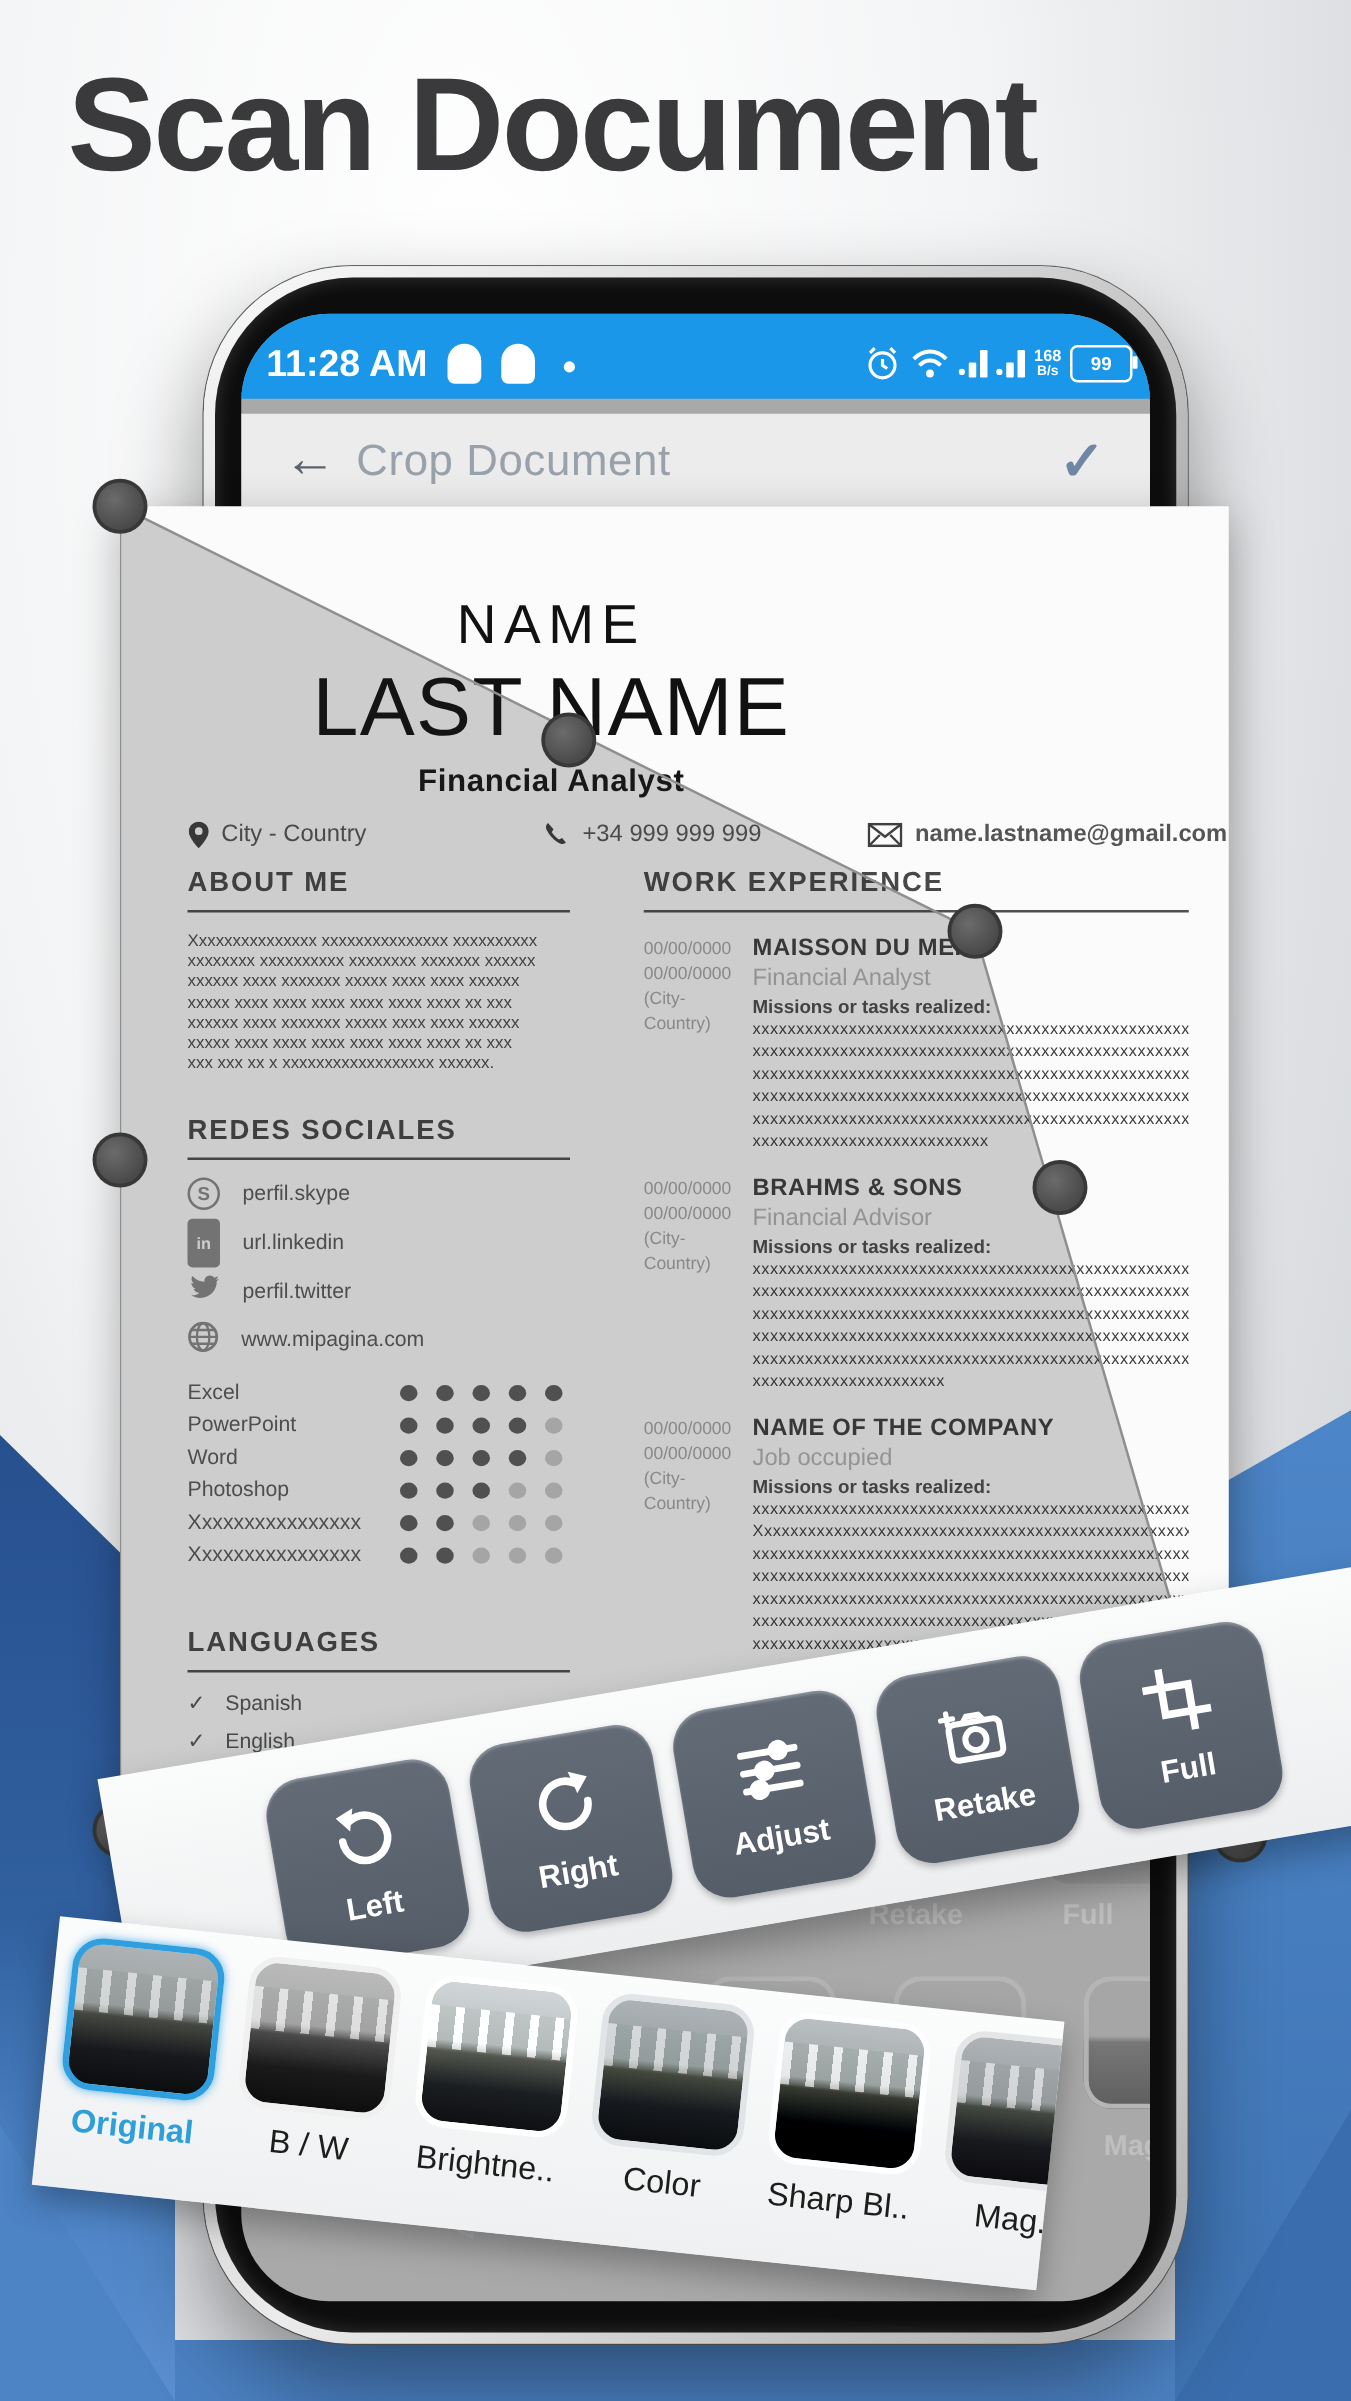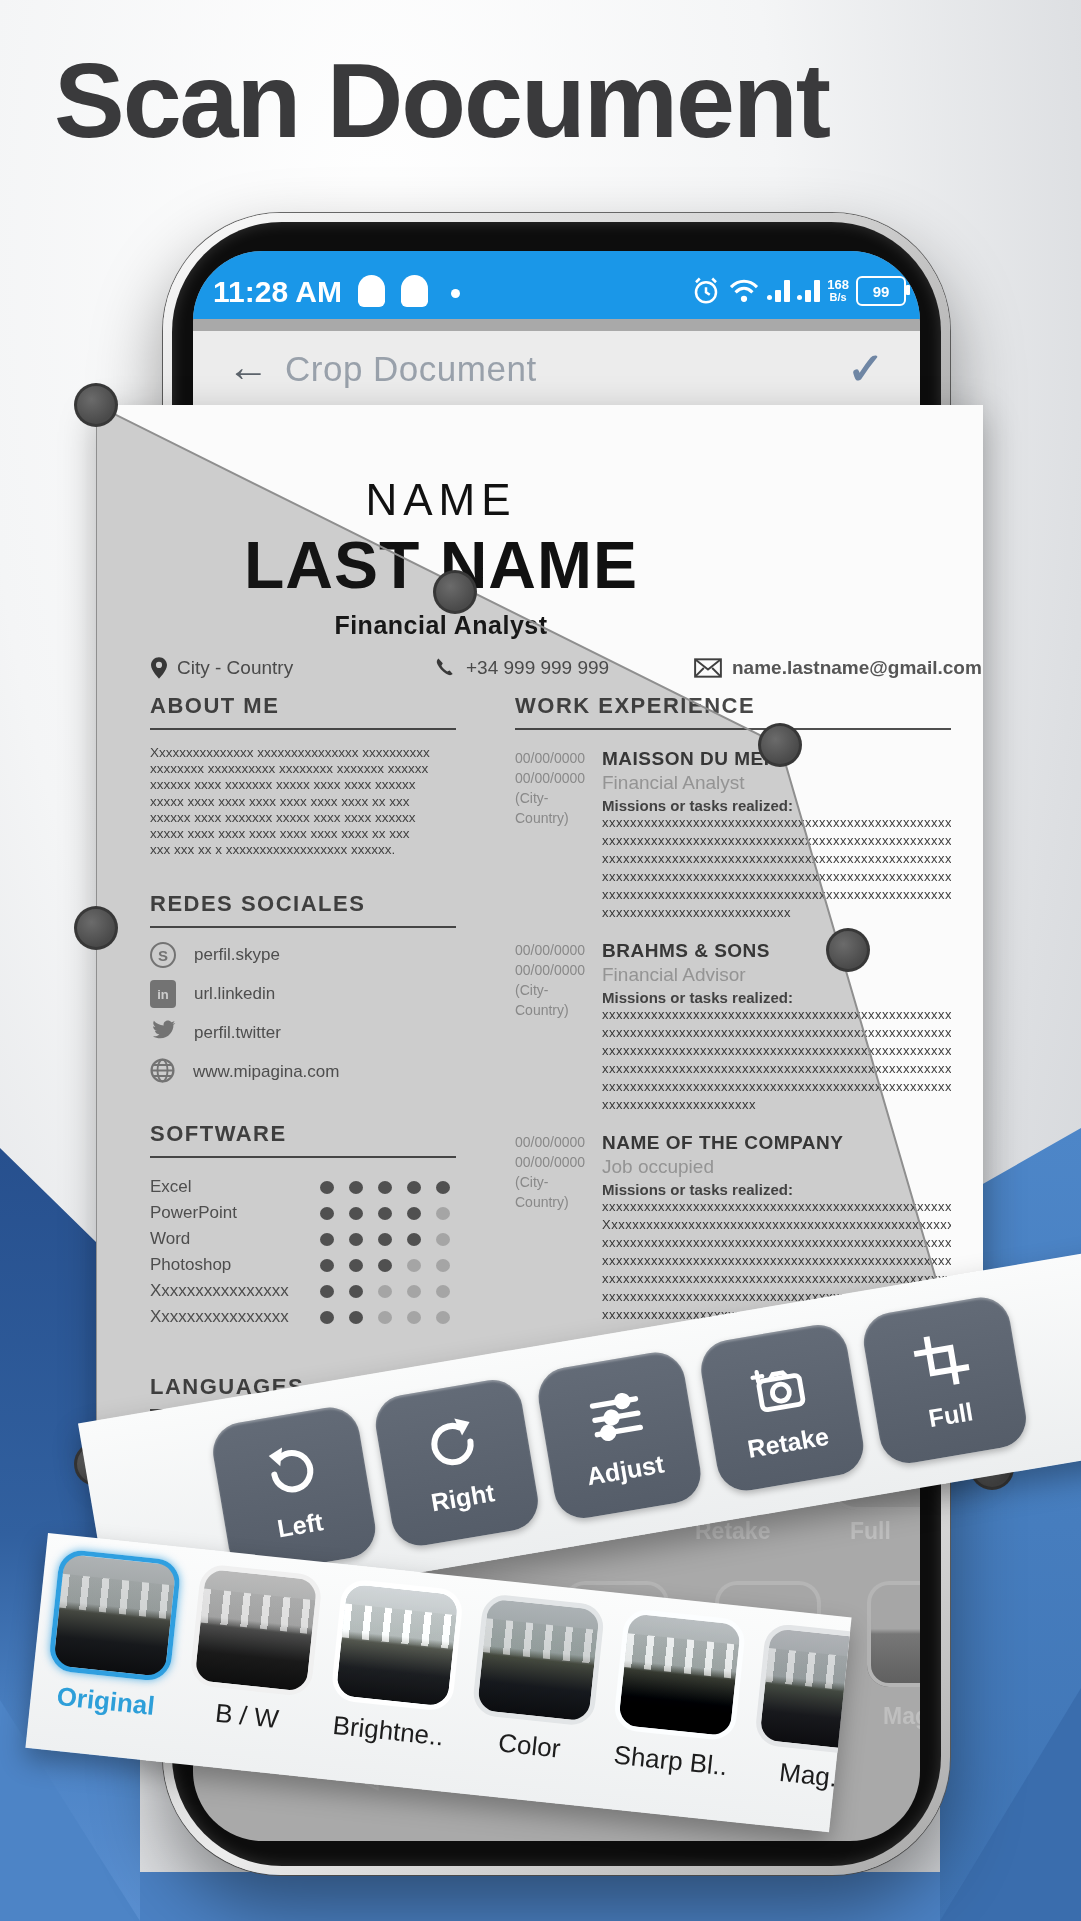--- a/index.html
+++ b/index.html
@@ -50,21 +50,21 @@
   .ghost-label{color:#bfbfbf;font-size:23px;font-weight:600;}
   .ghost-thumb{width:106px;height:106px;border-radius:22px;background:linear-gradient(180deg,#a6a6a6 45%,#777 50%,#5e5e5e 100%);
     box-shadow:inset 0 0 0 4px #b5b5b5;}
   .nav-glyph{color:#b3b3b3;font-size:40px;}
 
   
   #doc{left:96px;top:405px;width:887px;height:1061px;background:#fbfbfb;
     box-shadow:0 10px 34px rgba(0,0,0,.28);overflow:hidden;color:#4a4a4a;}
   #doc-head{left:105px;top:70px;width:480px;text-align:center;color:#111;}
   #cv-name{font-size:44px;font-weight:400;letter-spacing:6px;}
-  #cv-lastname{font-size:66px;font-weight:700;letter-spacing:1px;margin-top:2px;}
+  #cv-lastname{font-size:66px;font-weight:400;letter-spacing:1px;margin-top:2px;}
   #cv-role{font-size:25px;font-weight:700;margin-top:8px;letter-spacing:.5px;color:#161616;}
   .contact{display:flex;align-items:center;gap:10px;font-size:19px;color:#555;}
   .col-heading{font-size:22px;font-weight:700;letter-spacing:1.5px;color:#474747;
     border-bottom:2px solid #4f4f4f;padding-bottom:9px;}
   #left-col{left:54px;top:288px;width:306px;}
   #right-col{left:419px;top:288px;width:436px;}
   .xline-sm{font-size:13.5px;color:#4c4c4c;line-height:16.2px;white-space:nowrap;overflow:hidden;}
   .social-row{display:flex;align-items:center;gap:18px;margin-top:13px;height:26px;}
   .social-label{font-size:17px;color:#5a5a5a;}
   .sw-row{display:flex;align-items:center;height:26px;margin-top:0;}
@@ -263,40 +263,39 @@
         <div class="xline-sm">xxx xxx xx x xxxxxxxxxxxxxxxxxx xxxxxx.</div>
       </div>
 
     <div class="col-heading" style="margin-top:33px">REDES SOCIALES</div>
     <div id="social-list" style="margin-top:14px">
         <div class="social-row">
           <span><span style="display:inline-flex;width:26px;height:26px;border:2px solid #8a8a8a;border-radius:50%;align-items:center;justify-content:center;font-weight:700;color:#8a8a8a;font-size:15px;box-sizing:border-box;">S</span></span>
           <span class="social-label">perfil.skype</span>
         </div>
         <div class="social-row">
-          <span><span style="display:inline-flex;width:26px;height:28px;background:#8a8a8a;border-radius:4px;align-items:center;justify-content:center;font-weight:700;color:#fbfbfb;font-size:13px;">in</span></span>
+          <span><span style="display:inline-flex;width:26px;height:39px;background:#8a8a8a;border-radius:4px;align-items:center;justify-content:center;font-weight:700;color:#fbfbfb;font-size:13px;">in</span></span>
           <span class="social-label">url.linkedin</span>
         </div>
         <div class="social-row">
           <span><svg width="26" height="22" viewBox="0 0 16 13">
               <path d="M15.5 1.6 c-.6.3-1.1.4-1.7.5 .6-.4 1.1-1 1.3-1.7 -.6.3-1.2.6-1.9.7 C12.6.4 11.8 0 11 0 9.3 0 8 1.5 8.4 3.1 6 3 3.9 1.9 2.4.2 1.6 1.5 2 3.1 3.3 3.9 2.8 3.9 2.3 3.7 1.9 3.5 1.9 4.9 2.9 6.2 4.3 6.5 3.9 6.6 3.4 6.6 3 6.5 3.4 7.7 4.5 8.5 5.8 8.6 4.7 9.5 3.2 9.9 1.8 9.7 3.1 10.5 4.7 11 6.3 11 11.6 11 14.6 6.6 14.4 2.7 15 2.4 15.3 2 15.5 1.6 Z" fill="#8a8a8a"></path>
             </svg></span>
           <span class="social-label">perfil.twitter</span>
         </div>
         <div class="social-row">
           <span><svg width="25" height="25" viewBox="0 0 16 16">
               <circle cx="8" cy="8" r="7" fill="none" stroke="#8a8a8a" stroke-width="1.4"></circle>
               <ellipse cx="8" cy="8" rx="3.2" ry="7" fill="none" stroke="#8a8a8a" stroke-width="1.2"></ellipse>
               <path d="M1 8h14 M2 4.5h12 M2 11.5h12" stroke="#8a8a8a" stroke-width="1.2" fill="none"></path>
             </svg></span>
           <span class="social-label">www.mipagina.com</span>
         </div>
       </div>
 
-    <div class="col-heading" style="margin-top:36px">SOFTWARE</div>
     <div id="software-list" style="margin-top:16px">
         <div class="sw-row">
           <span class="sw-label">Excel</span>
           <span class="dots">
             <span class="dot on"></span>
             <span class="dot on"></span>
             <span class="dot on"></span>
             <span class="dot on"></span>
             <span class="dot on"></span>
           </span>

